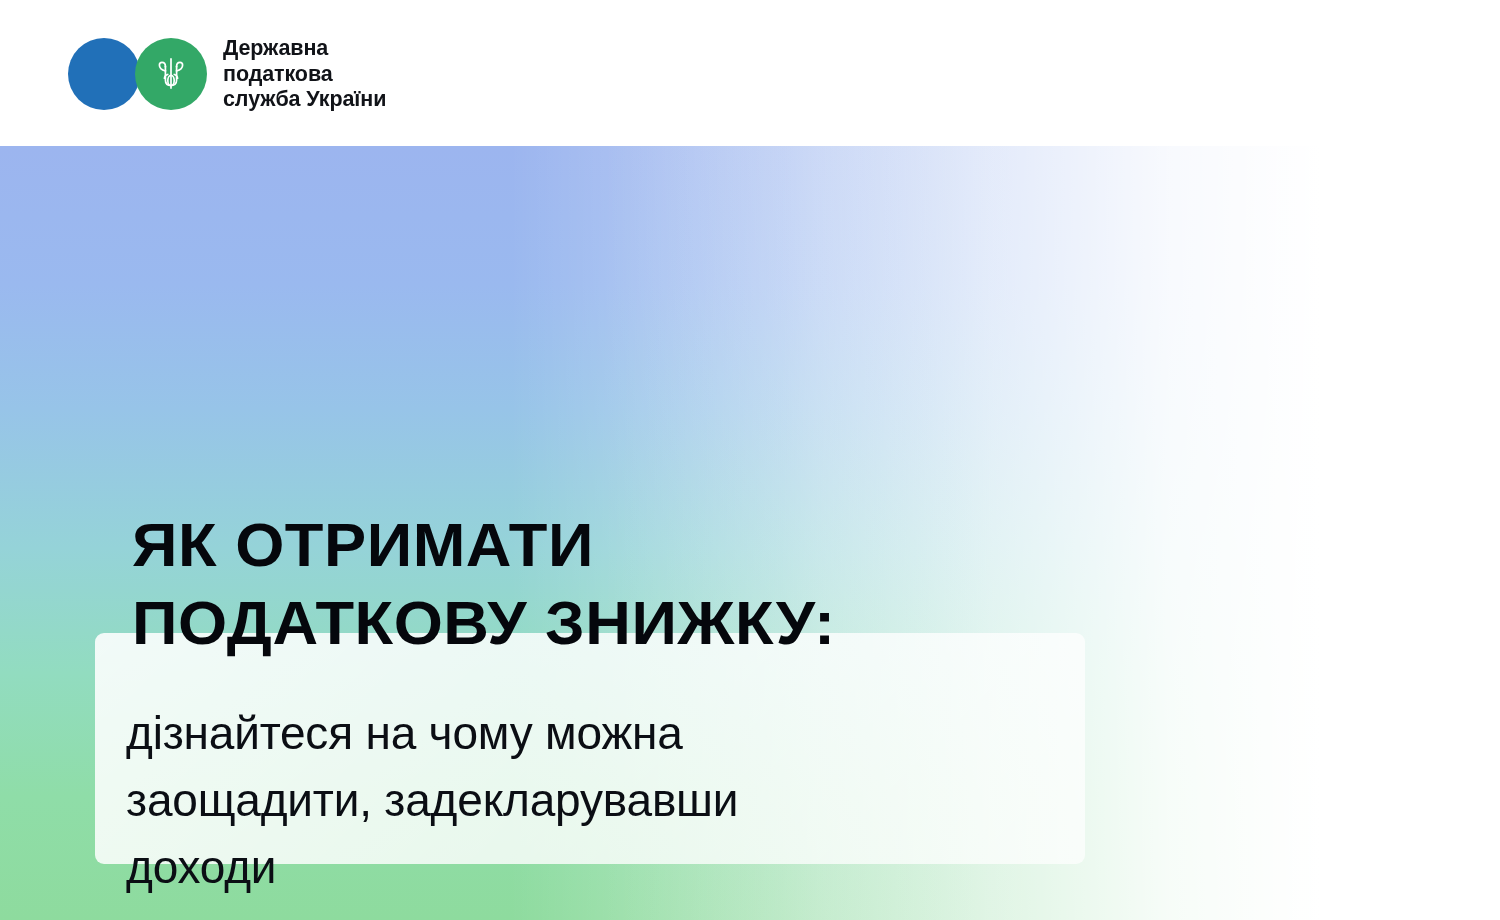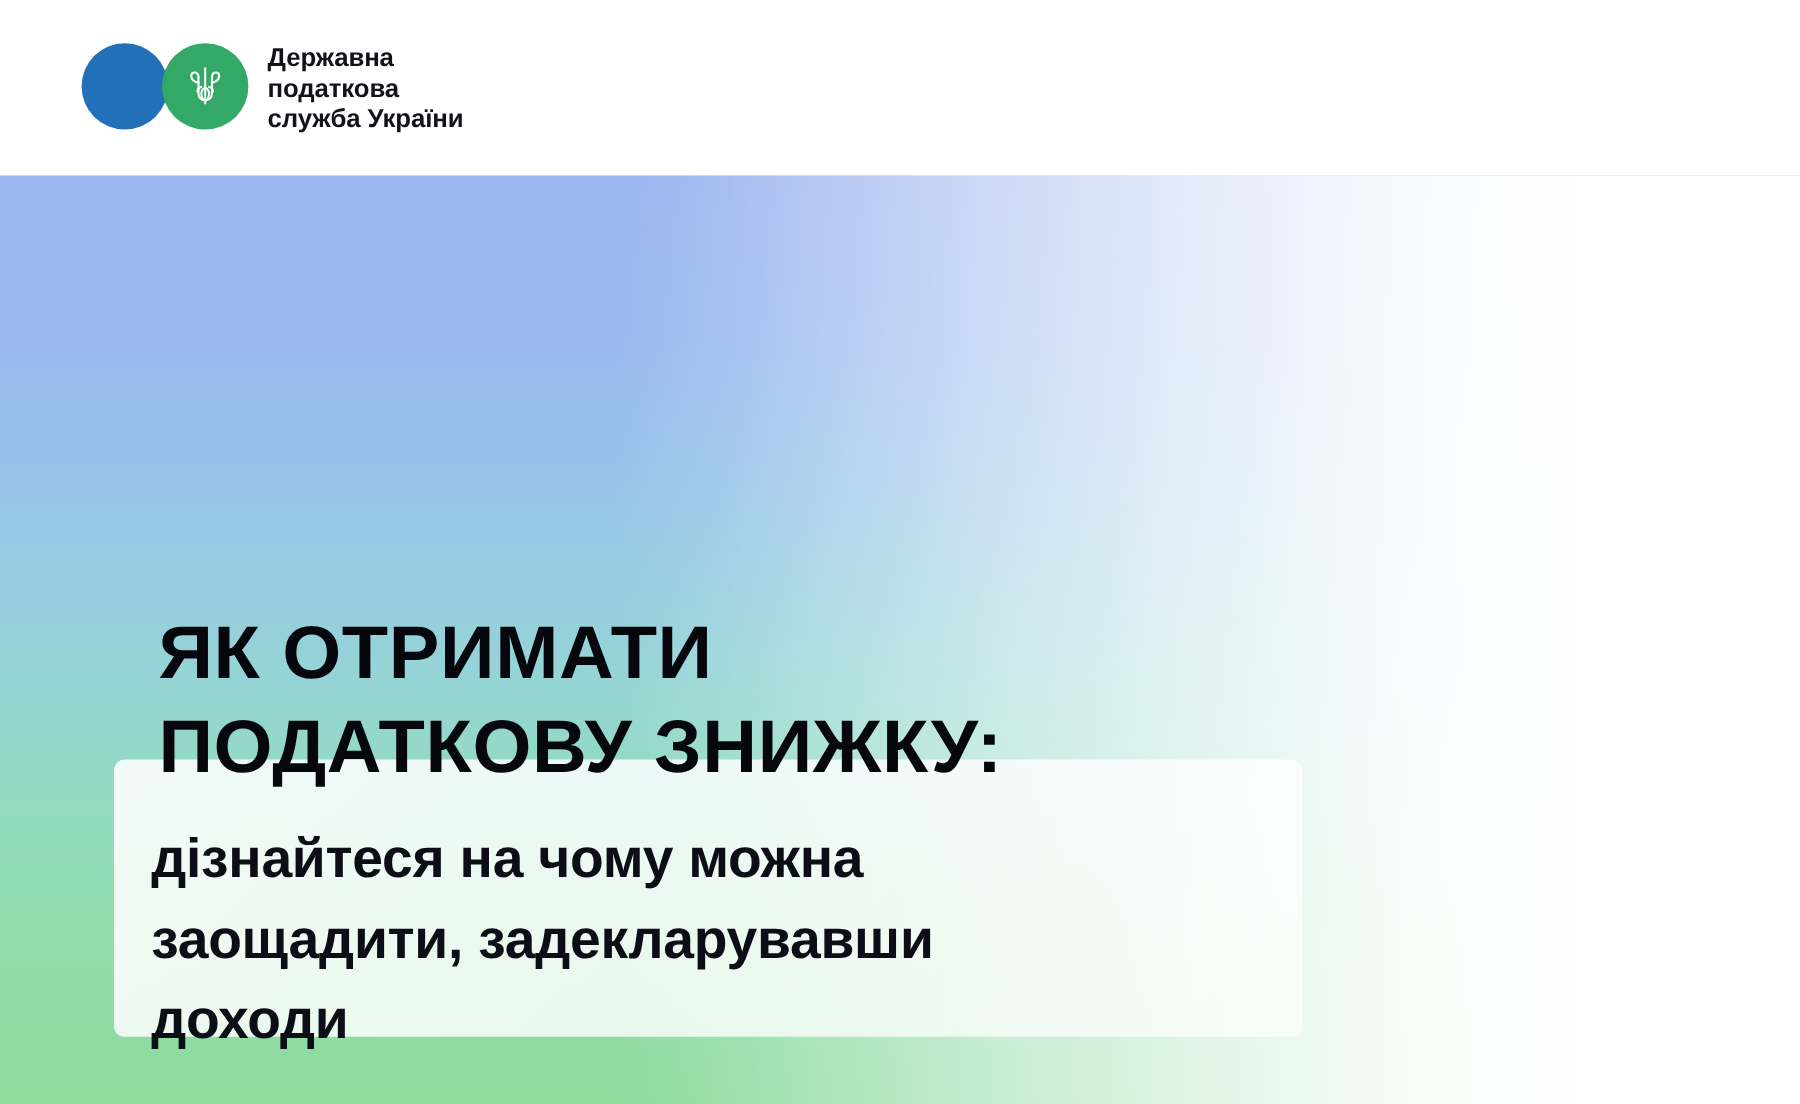--- a/index.html
+++ b/index.html
@@ -28,21 +28,21 @@
     width: 1500px;
     height: 146px;
     background: #ffffff;
     z-index: 30;
   }
   .logo-block {
     position: absolute;
     left: 68px;
     top: 36px;
     display: flex;
-    align-items: flex-start;
+    align-items: center;
     gap: 16px;
   }
   .logo-marks {
     position: relative;
     width: 139px;
     height: 72px;
     flex: 0 0 auto;
   }
   .logo-circle {
     position: absolute;
@@ -353,26 +353,26 @@
     top: 487px;
     width: 990px;
     height: 231px;
     background: linear-gradient(135deg, rgba(255,255,255,.88) 0%, rgba(255,255,255,.80) 55%, rgba(255,255,255,.70) 100%);
     border-radius: 9px;
     z-index: 18;
   }
   .subtitle {
     position: absolute;
     left: 126px;
-    top: 490px;
+    top: 508px;
     width: 950px;
     z-index: 22;
     color: #0b0e14;
     font-family: "Liberation Sans", "DejaVu Sans", sans-serif;
-    font-weight: bold;
+    font-weight: normal;
     font-size: 46px;
     line-height: 67px;
     letter-spacing: -0.2px;
     white-space: pre-line;
   }
 </style>
 </head>
 <body>
 
 <div class="poster">

